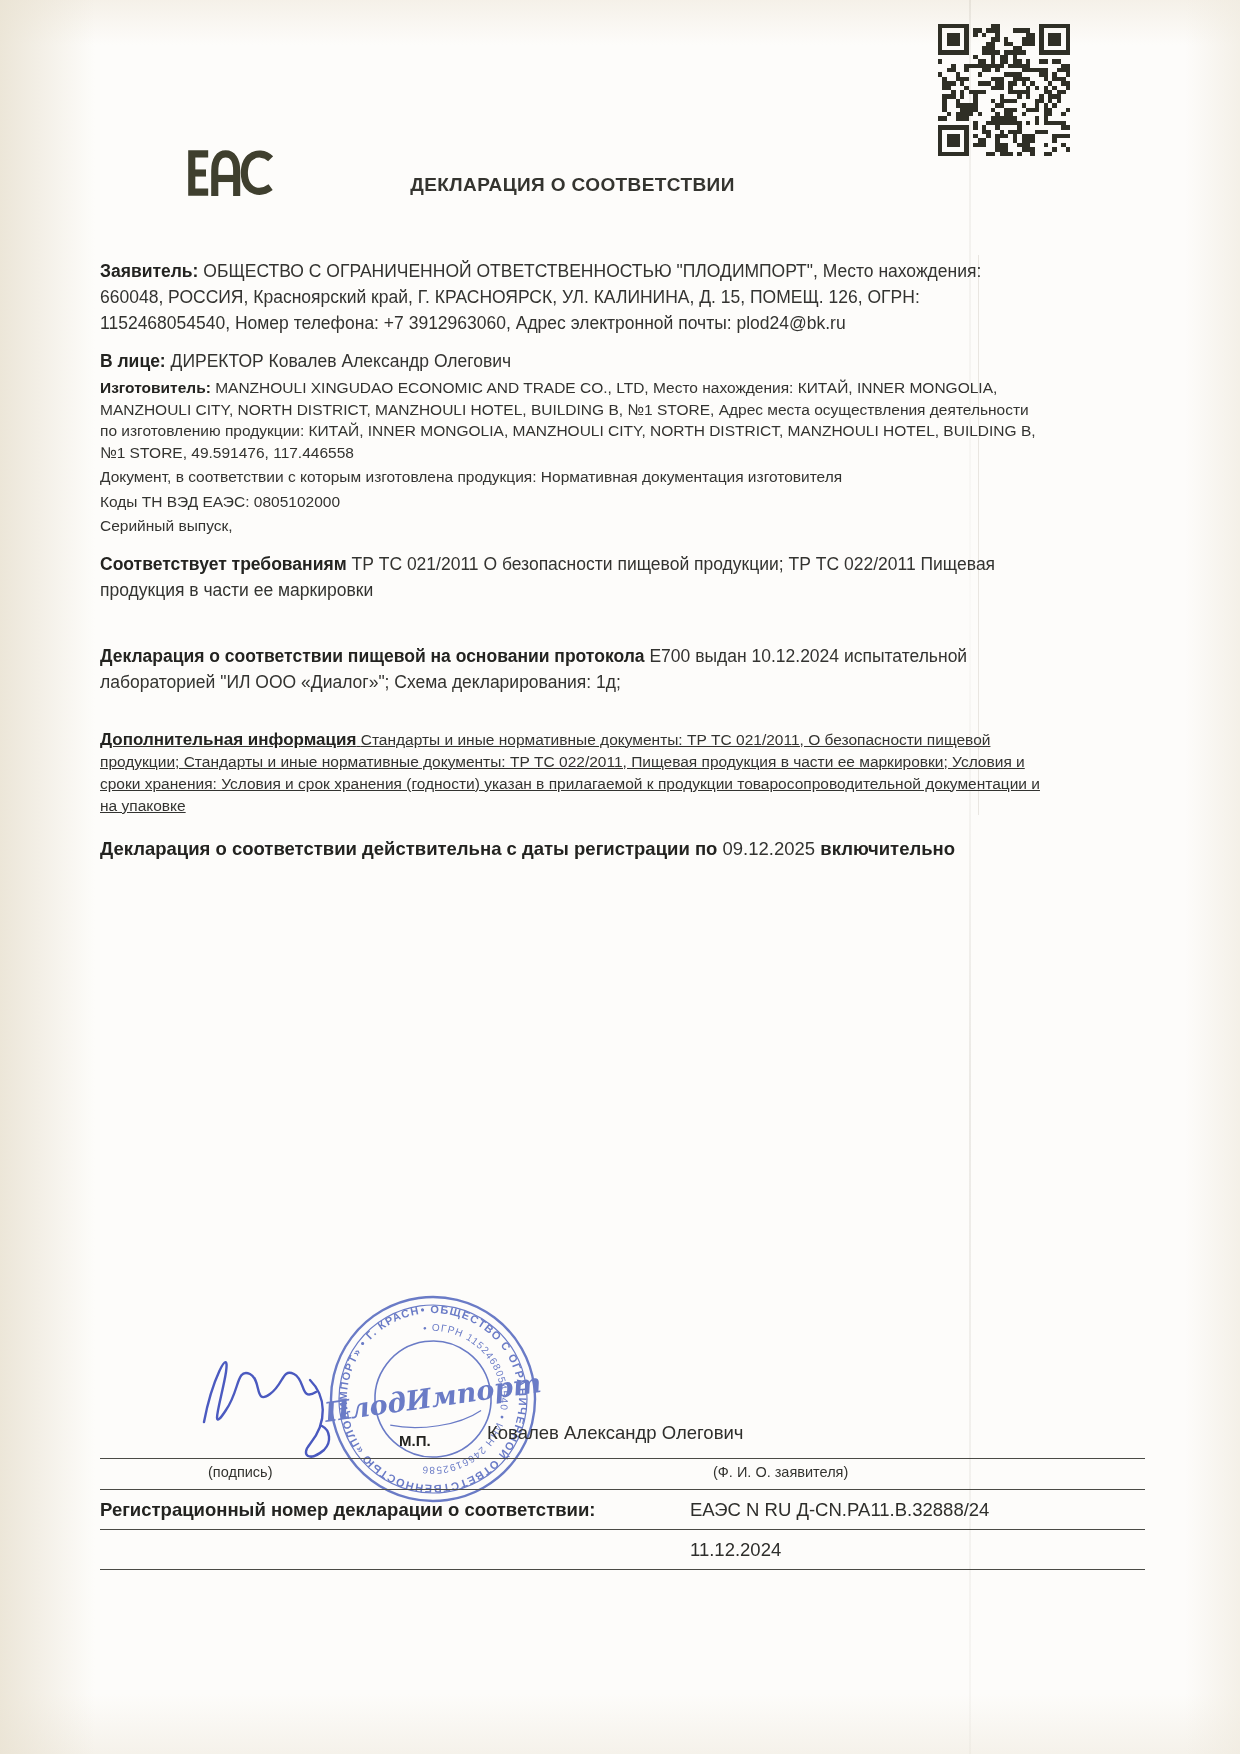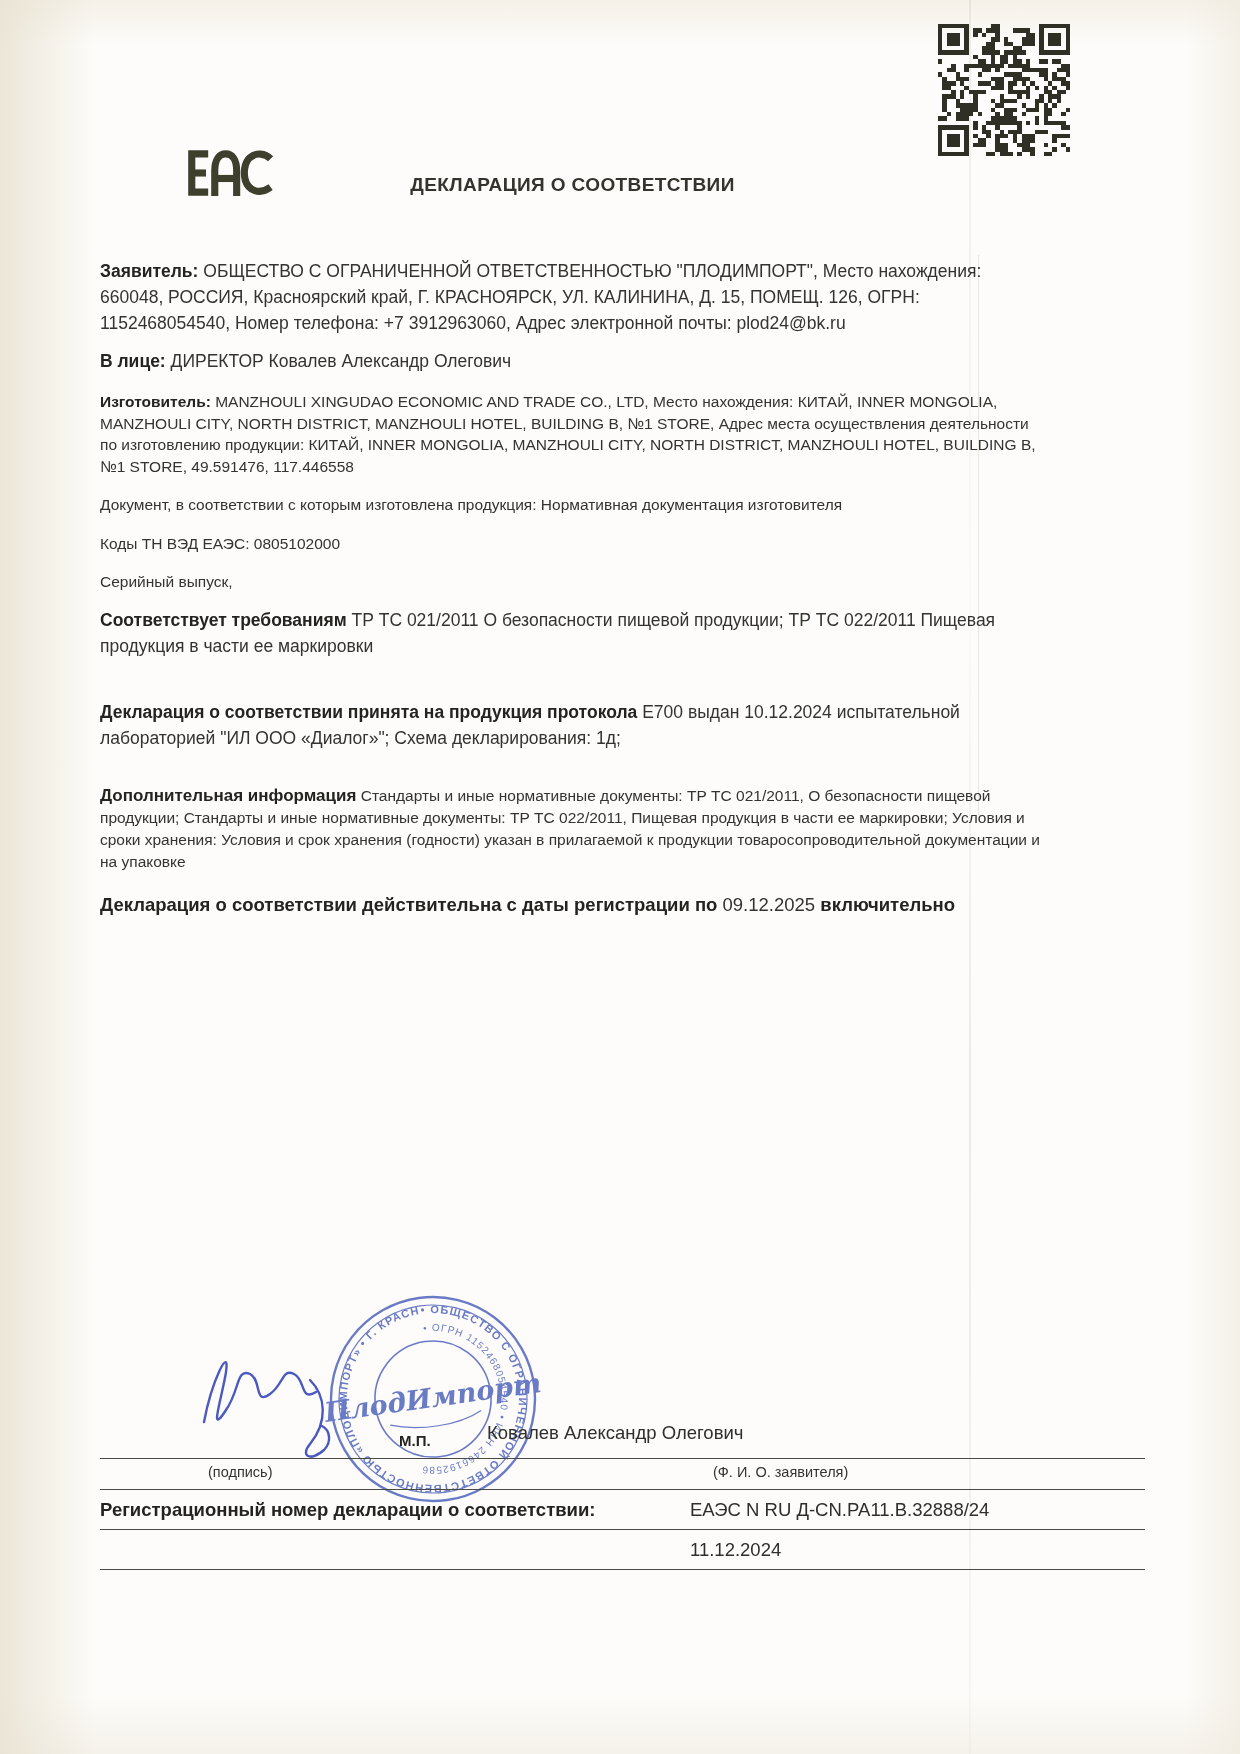--- a/index.html
+++ b/index.html
@@ -22,24 +22,24 @@
   .doc-header .t1, .doc-header .t2 { font-size:19px; font-weight:bold; letter-spacing:.4px; color:#34342f; }
   .doc-header .t2 { margin-top:16px; }
 
   .eac-logo { position:absolute; left:183px; top:130px; }
   .qr { position:absolute; left:938px; top:24px; }
 
   
   .main-text { position:absolute; left:100px; width:948px; top:246px; }
   .para { font-size:17.5px; line-height:26px; margin-top:12px; }
   .para b, .reg-label { color:#232320; }
-  .small { font-size:15.5px; line-height:21.5px; margin-top:17px; }
+  .small { font-size:15.5px; line-height:21.5px; margin-top:3px; }
   .lbl-lg { font-size:17px; }
   .gap-lg { margin-top:40px; }
-  .gap-md { margin-top:34px; }
+  .gap-md { margin-top:34px;text-decoration:underline; }
   .bold-para { font-weight:bold; }
   .bold-para .plain { font-weight:normal; }
 
   
   .signature { position:absolute; left:190px; top:1310px; }
   .stamp { position:absolute; left:325px; top:1291px; }
   .mp { position:absolute; left:399px; top:1432px; font-size:15px; font-weight:bold; color:#232320; }
   .signer-name { position:absolute; left:487px; top:1422px; font-size:18.5px; color:#2e2e2b; }
 
   .sign-table { position:absolute; left:100px; width:1045px; top:1458px; }
@@ -424,21 +424,21 @@
     <div class="para small">Документ, в соответствии с которым изготовлена продукция: Нормативная документация изготовителя</div>
     <div class="para small">Коды ТН ВЭД ЕАЭС: 0805102000</div>
     <div class="para small">Серийный выпуск,</div>
 
     <div class="para" style="margin-top:14px;">
       <b>Соответствует требованиям</b>
       <span>ТР ТС 021/2011 О безопасности пищевой продукции; ТР ТС 022/2011 Пищевая продукция в части ее маркировки</span>
     </div>
 
     <div class="para gap-lg">
-      <b>Декларация о соответствии принята на продукция протокола</b>
+      <b>Декларация о соответствии пищевой на основании протокола</b>
       <span>Е700 выдан 10.12.2024 испытательной лабораторией "ИЛ ООО «Диалог»"; Схема декларирования: 1д;</span>
     </div>
 
     <div class="para small gap-md" style="line-height:22px;">
       <b class="lbl-lg">Дополнительная информация</b>
       <span>Стандарты и иные нормативные документы: ТР ТС 021/2011, О безопасности пищевой продукции; Стандарты и иные нормативные документы: ТР ТС 022/2011, Пищевая продукция в части ее маркировки; Условия и сроки хранения: Условия и срок хранения (годности) указан в прилагаемой к продукции товаросопроводительной документации и на упаковке</span>
     </div>
 
     <div class="para bold-para" style="margin-top:18px; font-size:18.5px; line-height:28px;">
       <b>Декларация о соответствии действительна с даты регистрации по</b>

